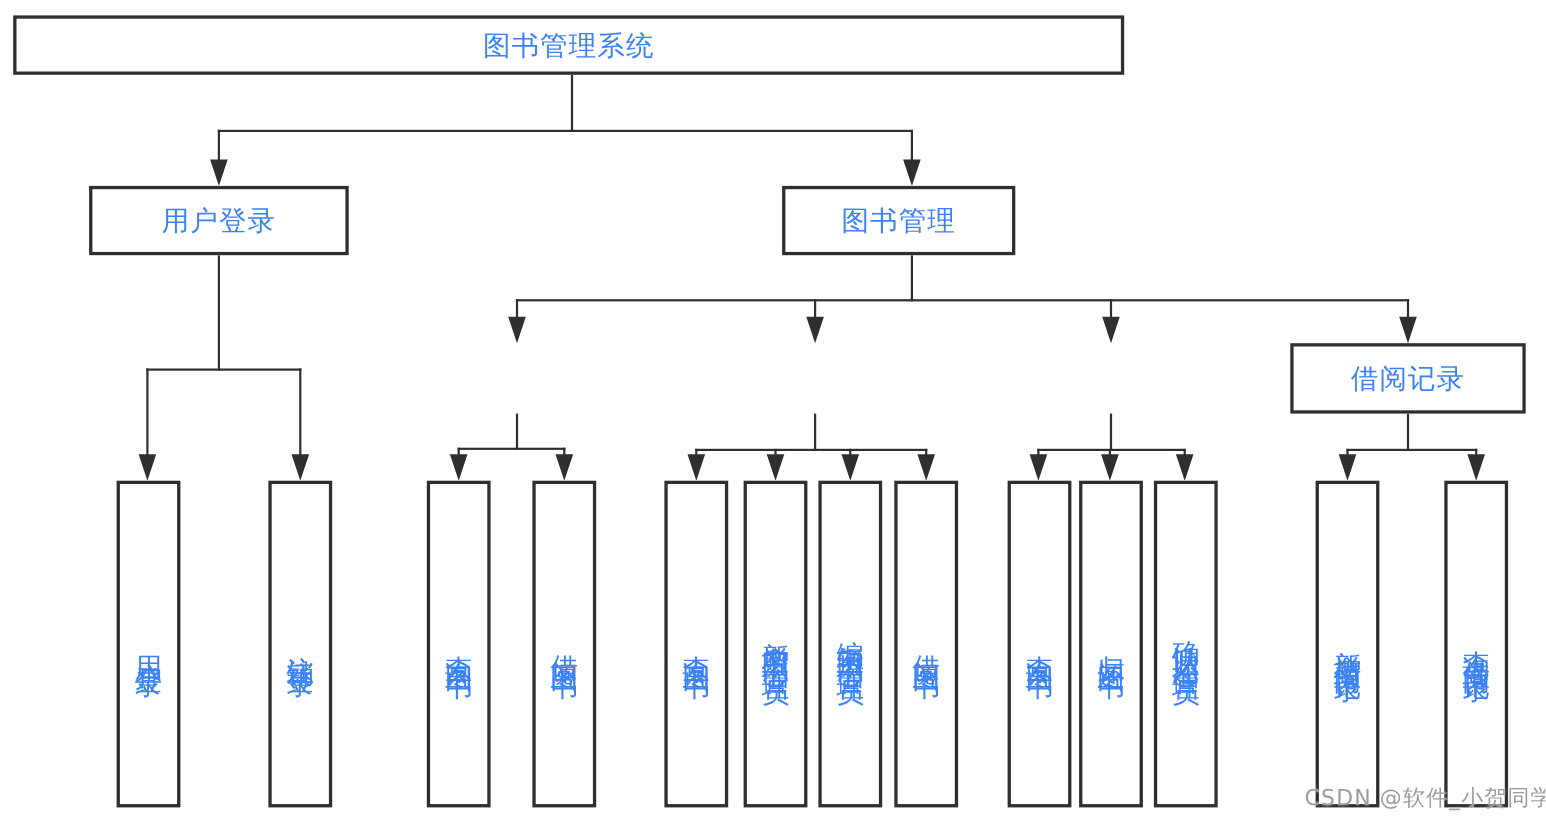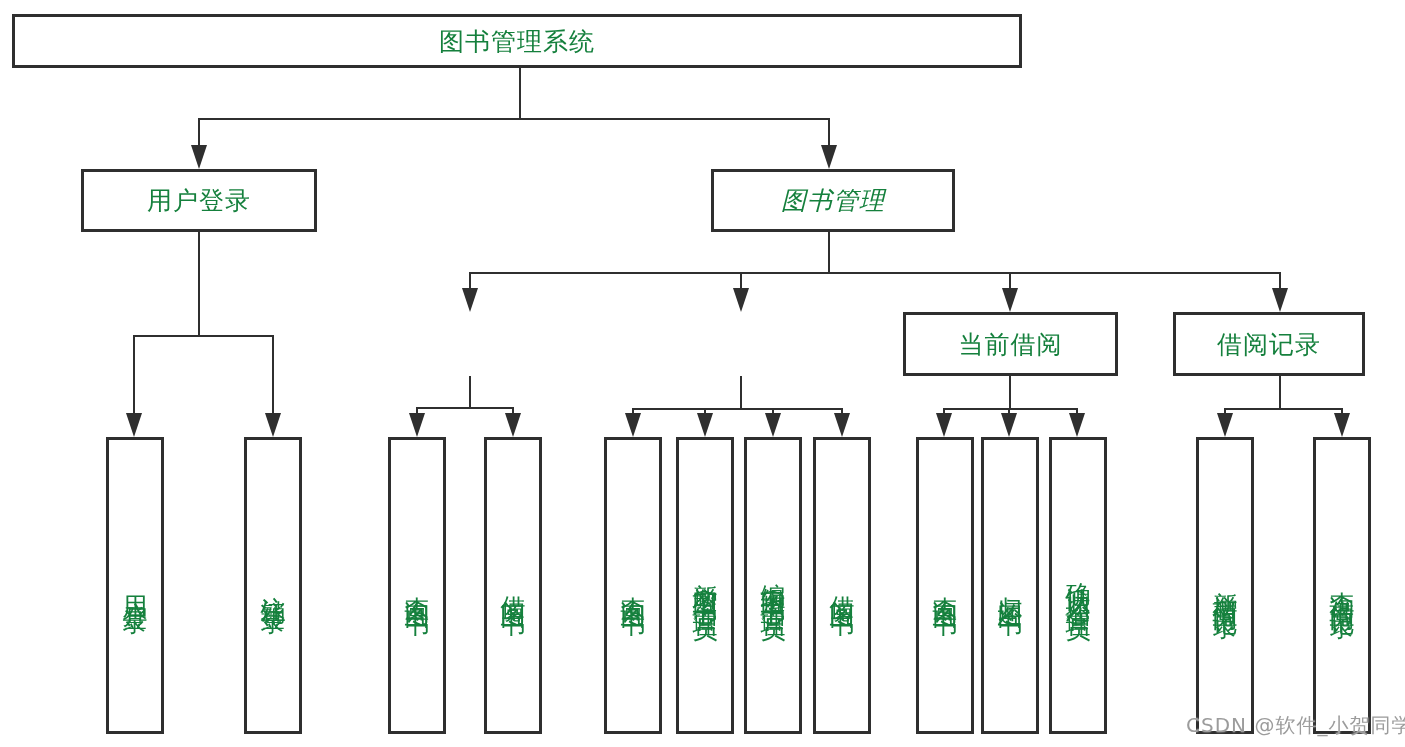--- a/index.html
+++ b/index.html
@@ -11,21 +11,21 @@
     font-family:"DejaVu Sans","Liberation Sans",sans-serif;
   }
   .box{
     position:absolute;
     box-sizing:border-box;
     border:3px solid #2f2f2f;
     background:#ffffff;
     display:flex;
     align-items:center;
     justify-content:center;
-    color:#15803d;
+    color:#3b82f6;
     font-size:25px;
     letter-spacing:1px;
     line-height:1;
     white-space:nowrap;
     z-index:2;
   }
   .box.v{
     writing-mode:vertical-rl;
     text-orientation:mixed;
     letter-spacing:5px;
@@ -56,28 +56,25 @@
 
 <div id="stage">
 
   <div class="box" style="left:12px;top:14px;width:1010px;height:54px;">
     <span>图书管理系统</span>
   </div>
 
   <div class="box" style="left:81px;top:169px;width:236px;height:63px;">
     <span>用户登录</span>
   </div>
-  <div class="box" style="left:711px;top:169px;width:244px;height:63px;font-style:italic;">
+  <div class="box" style="left:711px;top:169px;width:212px;height:63px;">
     <span>图书管理</span>
   </div>
 
-  <div class="box" style="left:903px;top:312px;width:215px;height:64px;">
-    <span>当前借阅</span>
-  </div>
-  <div class="box" style="left:1173px;top:312px;width:192px;height:64px;justify-content:center;">
+  <div class="box" style="left:1173px;top:312px;width:214px;height:64px;justify-content:center;">
     <span>借阅记录</span>
   </div>
 
   <div class="box v" style="left:106px;top:437px;width:58px;height:297px;">
     <span>用户登录</span>
   </div>
   <div class="box v" style="left:244px;top:437px;width:58px;height:297px;">
     <span>注销登录</span>
   </div>
 

